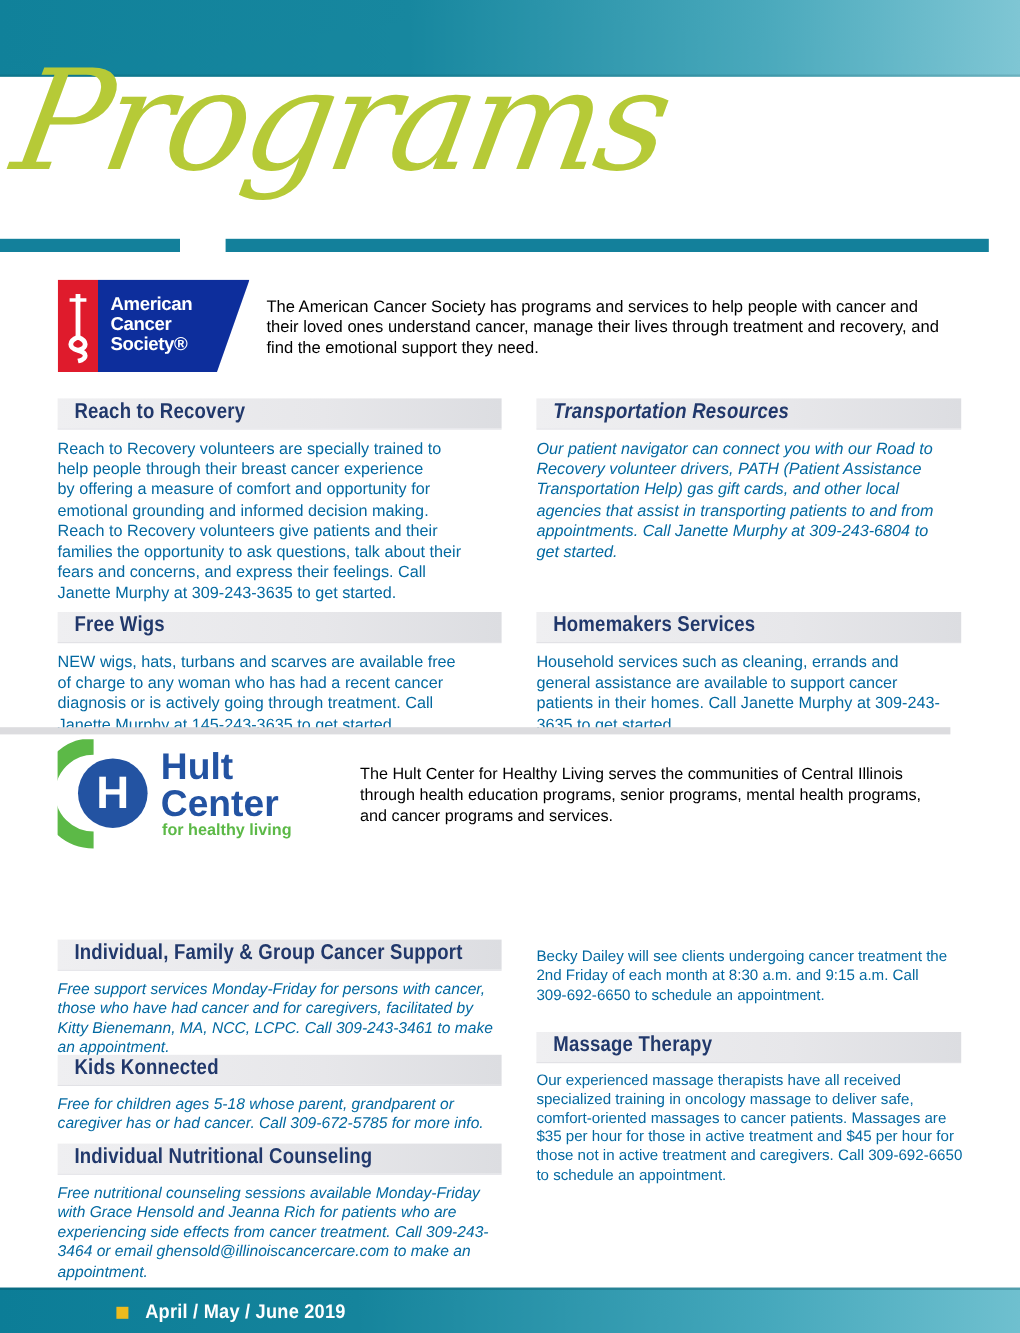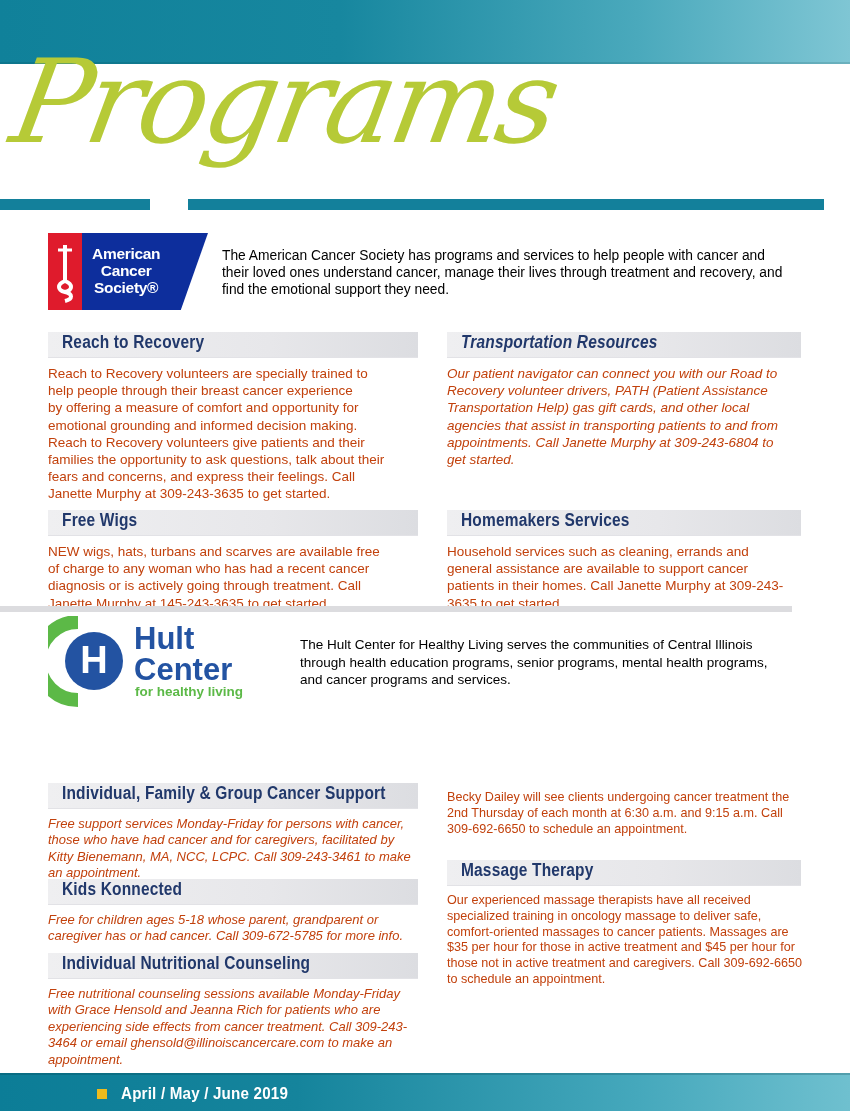--- a/index.html
+++ b/index.html
@@ -20,36 +20,36 @@
   
   .rule-seg{position:absolute;top:199px;height:11px;background:#13809b;}
   .rule-left{left:0;width:150px;}
   .rule-right{left:188px;width:636px;}
 
   
   .acs-logo{position:absolute;left:48px;top:233px;width:160px;height:77px;
             clip-path:polygon(0 0,100% 0,83% 100%,0 100%);
             background:linear-gradient(to right,#df1b2c 0,#df1b2c 34px,#0d2e9c 34px);}
   .acs-logo-text{position:absolute;left:44px;top:12px;color:#fff;font-weight:bold;
-            font-size:15.5px;line-height:17px;letter-spacing:-.3px;text-align:center;}
+            font-size:15.5px;line-height:17px;letter-spacing:-.3px;}
   .acs-sword{position:absolute;left:5px;top:8px;}
 
   
   .intro{position:absolute;color:#000000;white-space:pre-line;}
   .acs-intro{left:222px;top:247px;width:620px;font-size:13.8px;line-height:17px;}
   .hult-intro{left:300px;top:636px;width:540px;font-size:13.5px;line-height:17.5px;}
 
   
   .sec{position:absolute;}
   .sec-bar{height:26px;background:linear-gradient(to right,#efeff1 0%,#e7e7ea 60%,#dcdde1 100%);
            display:flex;align-items:flex-start;padding-left:14px;box-sizing:border-box;
            border-bottom:1px solid #e2e2e6;}
   .sec-bar .t{display:inline-block;transform:scaleX(.86);transform-origin:0 50%;
            color:#21386b;font-weight:700;font-size:18px;letter-spacing:.2px;white-space:nowrap;}
-  .sec-body{margin-top:7px;color:#c2410c;white-space:pre-line;}
+  .sec-body{margin-top:7px;color:#0369a1;white-space:pre-line;}
   .w-left{width:370px;}  .w-right{width:354px;}
   .acs-body{font-size:13.5px;line-height:17.2px;width:385px;}
   .hult-body{font-size:13px;line-height:16.4px;width:390px;font-style:italic;}
   .hult-body-r{font-size:12.6px;line-height:15.8px;width:380px;}
 
   .s-acs0{left:48px;top:332px;}  .s-acs1{left:447px;top:332px;font-style:italic;}
   .s-acs2{left:48px;top:510px;}  .s-acs3{left:447px;top:510px;}
 
   .divider{position:absolute;left:0;top:606px;width:792px;height:6px;background:#dcdcdf;}
 
@@ -187,21 +187,21 @@
     </div>
     <div class="sec-body hult-body">Free nutritional counseling sessions available Monday-Friday
 with Grace Hensold and Jeanna Rich for patients who are
 experiencing side effects from cancer treatment. Call 309-243-
 3464 or email ghensold@illinoiscancercare.com to make an
 appointment.</div>
   </div>
 
   <div class="sec s-hult3">
     <div class="sec-body hult-body-r">Becky Dailey will see clients undergoing cancer treatment the
-2nd Thursday of each month at 6:30 a.m.  and 9:15 a.m. Call
+2nd Friday of each month at 8:30 a.m.  and 9:15 a.m. Call
 309-692-6650 to schedule an appointment.</div>
   </div>
 
   <div class="sec s-hult4">
     <div class="sec-bar w-right">
       <span class="t">Massage Therapy</span>
     </div>
     <div class="sec-body hult-body-r">Our experienced massage therapists have all received
 specialized training in oncology massage to deliver safe,
 comfort-oriented massages to cancer patients. Massages are

